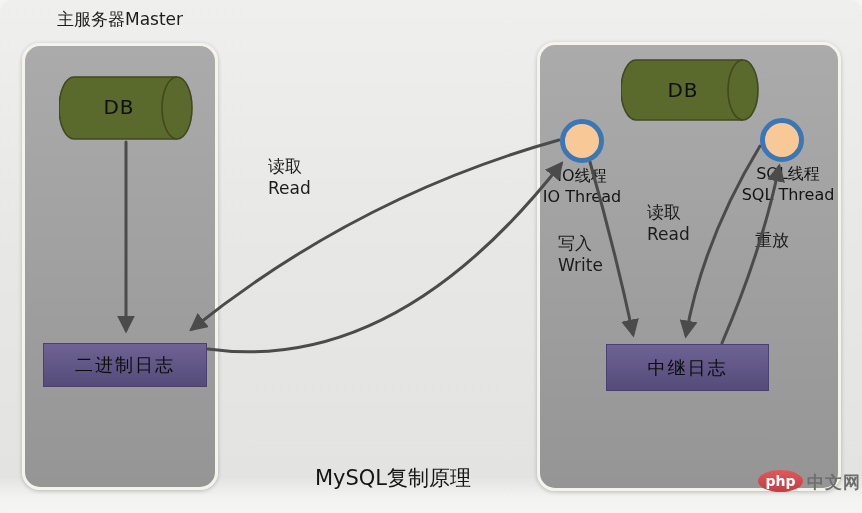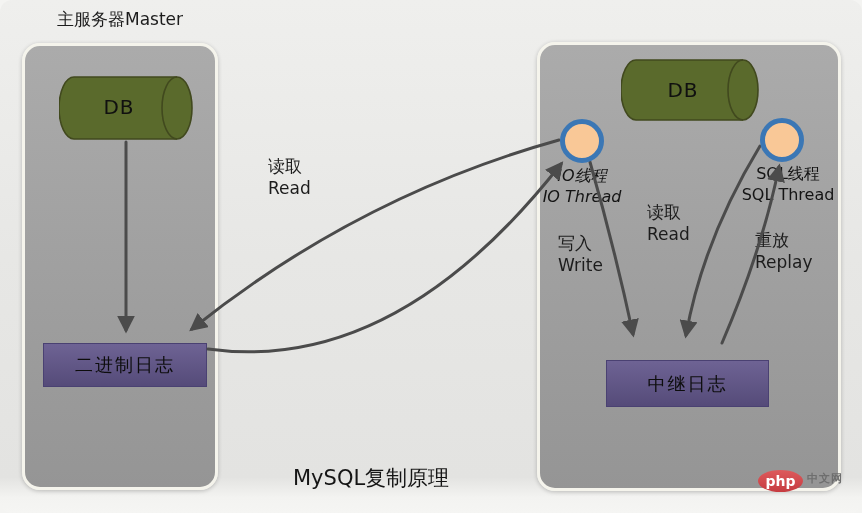--- a/index.html
+++ b/index.html
@@ -71,37 +71,38 @@
   .thread-circle{
     position:absolute;
     width:34px;height:34px;
     border-radius:50%;
     background:var(--circle-fill);
     border:5px solid var(--circle-border);
     box-sizing:content-box;
   }
   .main-title{
     position:absolute;
+    text-align:center;
     font-size:21px;
     color:#151515;
   }
   .wm-ellipse{
     position:absolute;
     width:45px;height:22px;
     border-radius:50%;
     background:linear-gradient(180deg,#dd5a5c,var(--php-red));
     display:flex;align-items:center;justify-content:center;
     color:#fff;
     font-weight:bold;
     font-size:14px;
     line-height:22px;
   }
   .wm-site{
     position:absolute;
-    font-size:11px;
+    font-size:17px;
     font-weight:bold;
     color:var(--site-gray);
     letter-spacing:1px;
     white-space:nowrap;
   }
 </style>
 </head>
 <body>
 
 <div class="stage">
@@ -120,47 +121,46 @@
 
   <svg class="cyl" style="left:621px;top:59px;" width="138" height="62" viewBox="0 0 138 62">
     <path class="cyl-body" d="M 15 1 L 122 1 A 15 30 0 0 1 122 61 L 15 61 A 15 30 0 0 1 15 1 Z"></path>
     <path class="cyl-cap" d="M 122 1 A 15 30 0 0 0 122 61"></path>
   </svg>
   <div class="db-label" style="left:614px;top:78px;width:138px;">DB</div>
 
 
   <div class="logbox" style="left:43px;top:343px;width:164px;height:44px;">二进制日志</div>
 
-  <div class="logbox" style="left:606px;top:344px;width:163px;height:47px;margin-top:16px;">中继日志</div>
+  <div class="logbox" style="left:606px;top:344px;width:163px;height:47px;">中继日志</div>
 
   <div class="flow-label" style="left:268px;top:155px;width:100px;">
     <div>读取</div>
     <div>Read</div>
   </div>
 
-  <div class="thread-label" style="left:532px;top:165px;width:100px;font-style:italic;">
+  <div class="thread-label" style="left:532px;top:165px;width:100px;">
     <div>IO线程</div>
     <div>IO Thread</div>
   </div>
   <div class="thread-label" style="left:728px;top:163px;width:120px;">
     <div>SQL线程</div>
     <div>SQL Thread</div>
   </div>
 
   <div class="flow-label" style="left:558px;top:232px;width:80px;">
     <div>写入</div>
     <div>Write</div>
   </div>
   <div class="flow-label" style="left:647px;top:201px;width:80px;">
     <div>读取</div>
     <div>Read</div>
   </div>
   <div class="flow-label" style="left:755px;top:229px;width:90px;">
     <div>重放</div>
-    <div>Replay</div>
   </div>
 
   <svg class="overlay" width="862" height="513" viewBox="0 0 862 513">
     <defs>
       <marker id="ah" viewBox="0 0 10 10" refX="8" refY="5" markerWidth="6" markerHeight="6" orient="auto">
         <path class="ah" d="M 0 0 L 10 5 L 0 10 Z"></path>
       </marker>
     </defs>
     <path class="arrow" marker-end="url(#ah)" d="M 126 142 L 126 330"></path>
     <path class="arrow" marker-end="url(#ah)" d="M 559 140 Q 358 196 192 329"></path>

